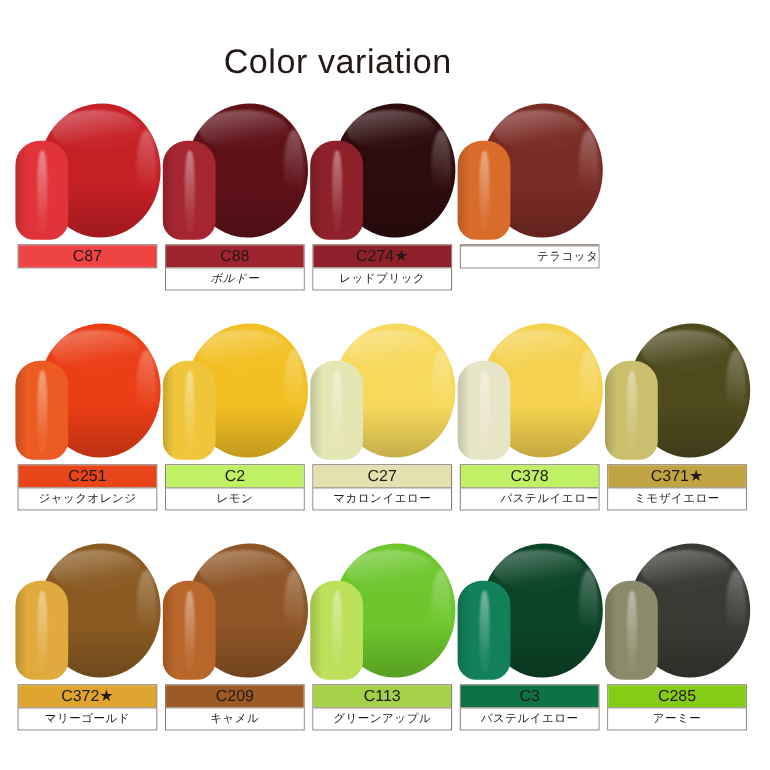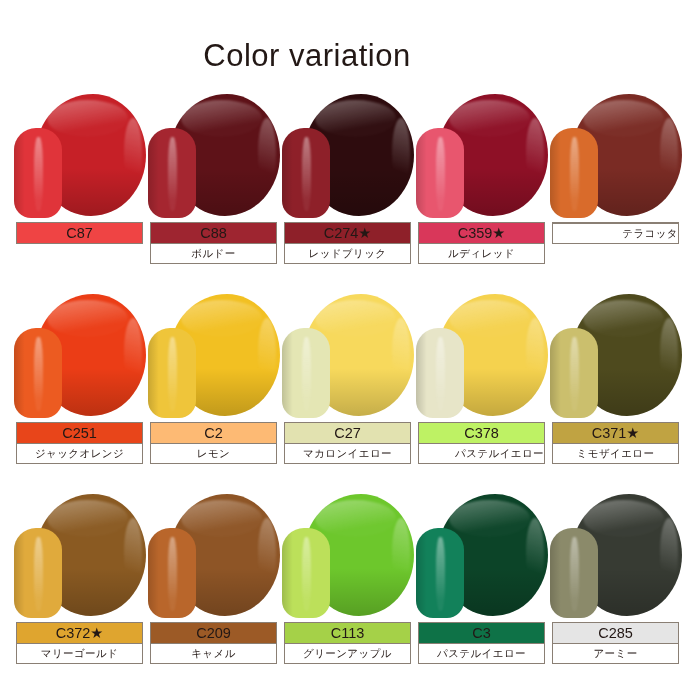--- a/index.html
+++ b/index.html
@@ -169,21 +169,21 @@
             <div class="gloss2"></div>
             <div class="shade"></div>
           </div>
           <div class="nail" style="background-color: rgb(165, 38, 48);">
             <div class="n-edge"></div>
             <div class="n-gloss"></div>
           </div>
         </div>
         <div class="label" style="border-color: rgb(138, 127, 116);">
           <div class="code-band" style="background-color: rgb(158, 37, 48);">C88</div>
-          <div class="name-band" style="border-top-color: rgb(138, 127, 116); color: rgb(35, 24, 21);">ボルドー</div>
+          <div class="name-band" style="border-top-color: rgb(138, 127, 116); color: rgb(35, 24, 21); font-style: italic;">ボルドー</div>
         </div>
       </div>
 
       <div class="cell">
         <div class="swatch-area">
           <div class="blob" style="background-color: rgb(46, 12, 14);">
             <div class="gloss"></div>
             <div class="gloss2"></div>
             <div class="shade"></div>
           </div>
@@ -191,37 +191,20 @@
             <div class="n-edge"></div>
             <div class="n-gloss"></div>
           </div>
         </div>
         <div class="label" style="border-color: rgb(138, 127, 116);">
           <div class="code-band" style="background-color: rgb(142, 32, 41);">C274★</div>
           <div class="name-band" style="border-top-color: rgb(138, 127, 116); color: rgb(35, 24, 21);">レッドブリック</div>
         </div>
       </div>
 
-      <div class="cell">
-        <div class="swatch-area">
-          <div class="blob" style="background-color: rgb(142, 16, 38);">
-            <div class="gloss"></div>
-            <div class="gloss2"></div>
-            <div class="shade"></div>
-          </div>
-          <div class="nail" style="background-color: rgb(232, 86, 110);">
-            <div class="n-edge"></div>
-            <div class="n-gloss"></div>
-          </div>
-        </div>
-        <div class="label" style="border-color: rgb(138, 127, 116);">
-          <div class="code-band" style="background-color: rgb(217, 55, 90);">C359★</div>
-          <div class="name-band" style="border-top-color: rgb(138, 127, 116); color: rgb(35, 24, 21);">ルディレッド</div>
-        </div>
-      </div>
 
       <div class="cell">
         <div class="swatch-area">
           <div class="blob" style="background-color: rgb(122, 43, 36);">
             <div class="gloss"></div>
             <div class="gloss2"></div>
             <div class="shade"></div>
           </div>
           <div class="nail" style="background-color: rgb(217, 107, 43);">
             <div class="n-edge"></div>
@@ -261,21 +244,21 @@
             <div class="gloss"></div>
             <div class="gloss2"></div>
             <div class="shade"></div>
           </div>
           <div class="nail" style="background-color: rgb(239, 197, 58);">
             <div class="n-edge"></div>
             <div class="n-gloss"></div>
           </div>
         </div>
         <div class="label" style="border-color: rgb(138, 127, 116);">
-          <div class="code-band" style="background-color: #fdba74;">C2</div>
+          <div class="code-band" style="background-color: #bef264;">C2</div>
           <div class="name-band" style="border-top-color: rgb(138, 127, 116); color: rgb(35, 24, 21);">レモン</div>
         </div>
       </div>
 
       <div class="cell">
         <div class="swatch-area">
           <div class="blob" style="background-color: rgb(247, 217, 92);">
             <div class="gloss"></div>
             <div class="gloss2"></div>
             <div class="shade"></div>
@@ -409,21 +392,21 @@
             <div class="gloss"></div>
             <div class="gloss2"></div>
             <div class="shade"></div>
           </div>
           <div class="nail" style="background-color: rgb(139, 138, 106);">
             <div class="n-edge"></div>
             <div class="n-gloss"></div>
           </div>
         </div>
         <div class="label" style="border-color: rgb(138, 127, 116);">
-          <div class="code-band" style="background-color: #e5e5e5;">C285</div>
+          <div class="code-band" style="background-color: #84cc16;">C285</div>
           <div class="name-band" style="border-top-color: rgb(138, 127, 116); color: rgb(35, 24, 21);">アーミー</div>
         </div>
       </div>
 
     </div>
 
   </div>
 </div>
 
 </body></html>

